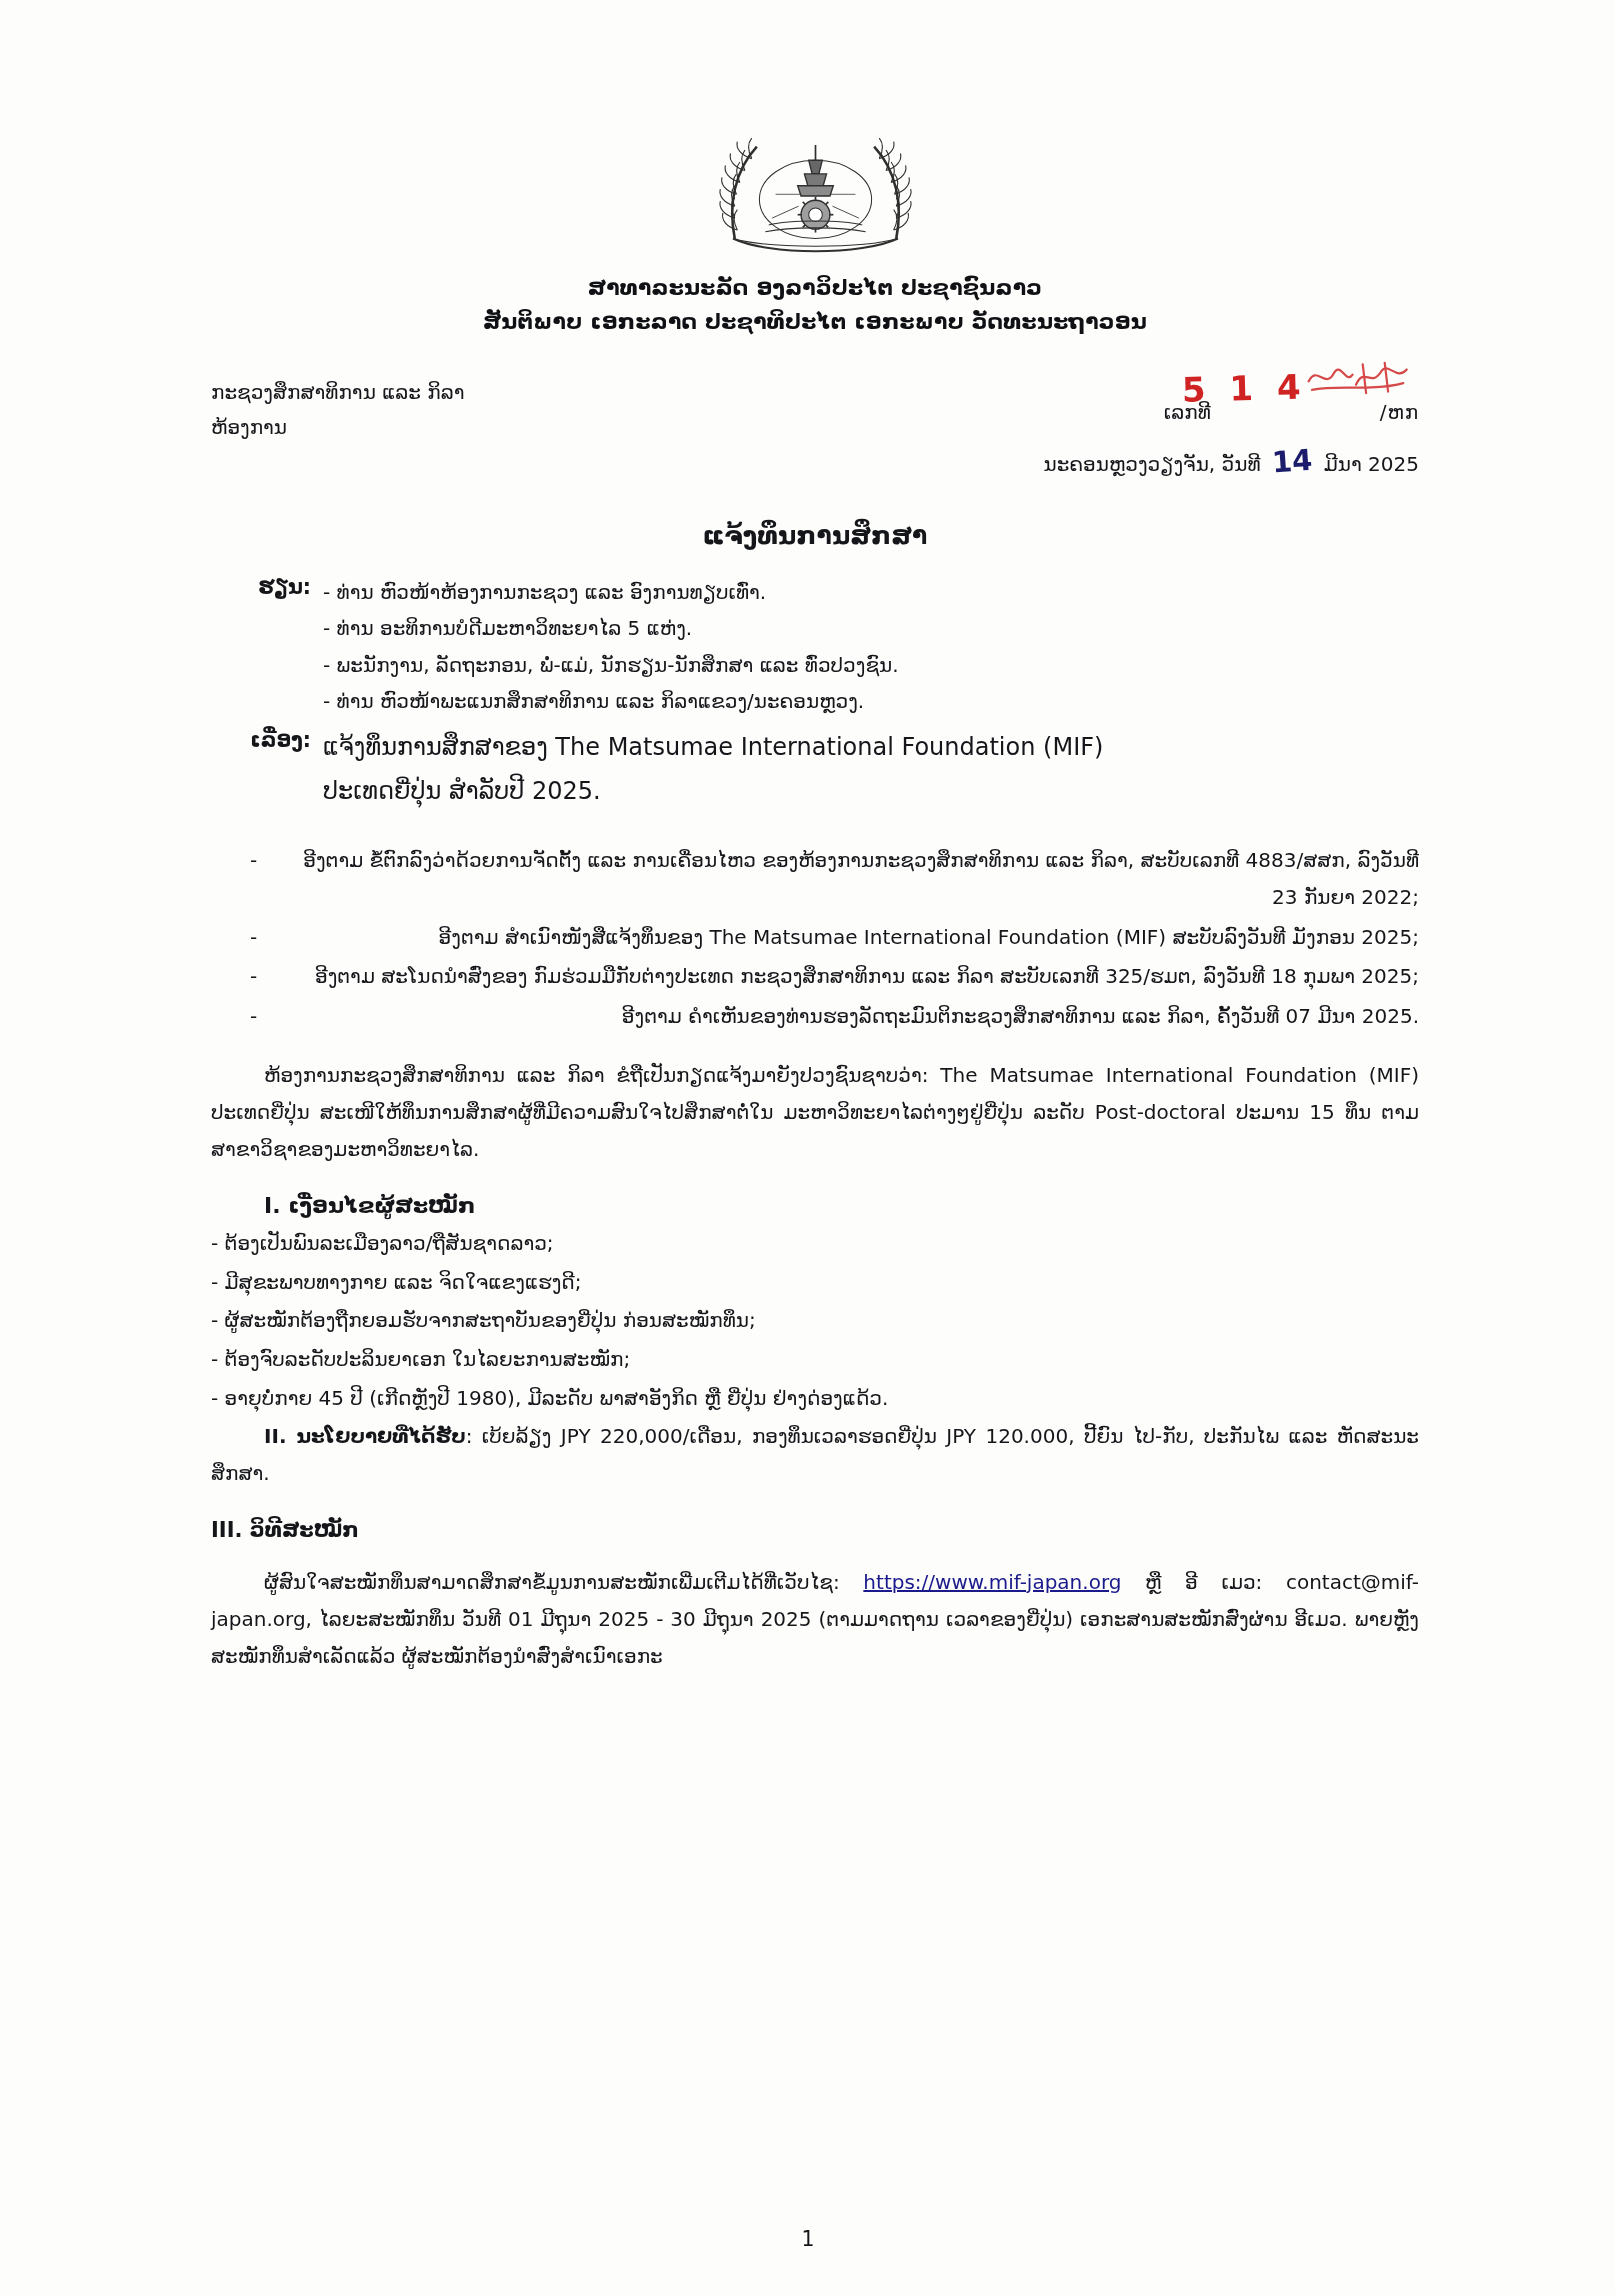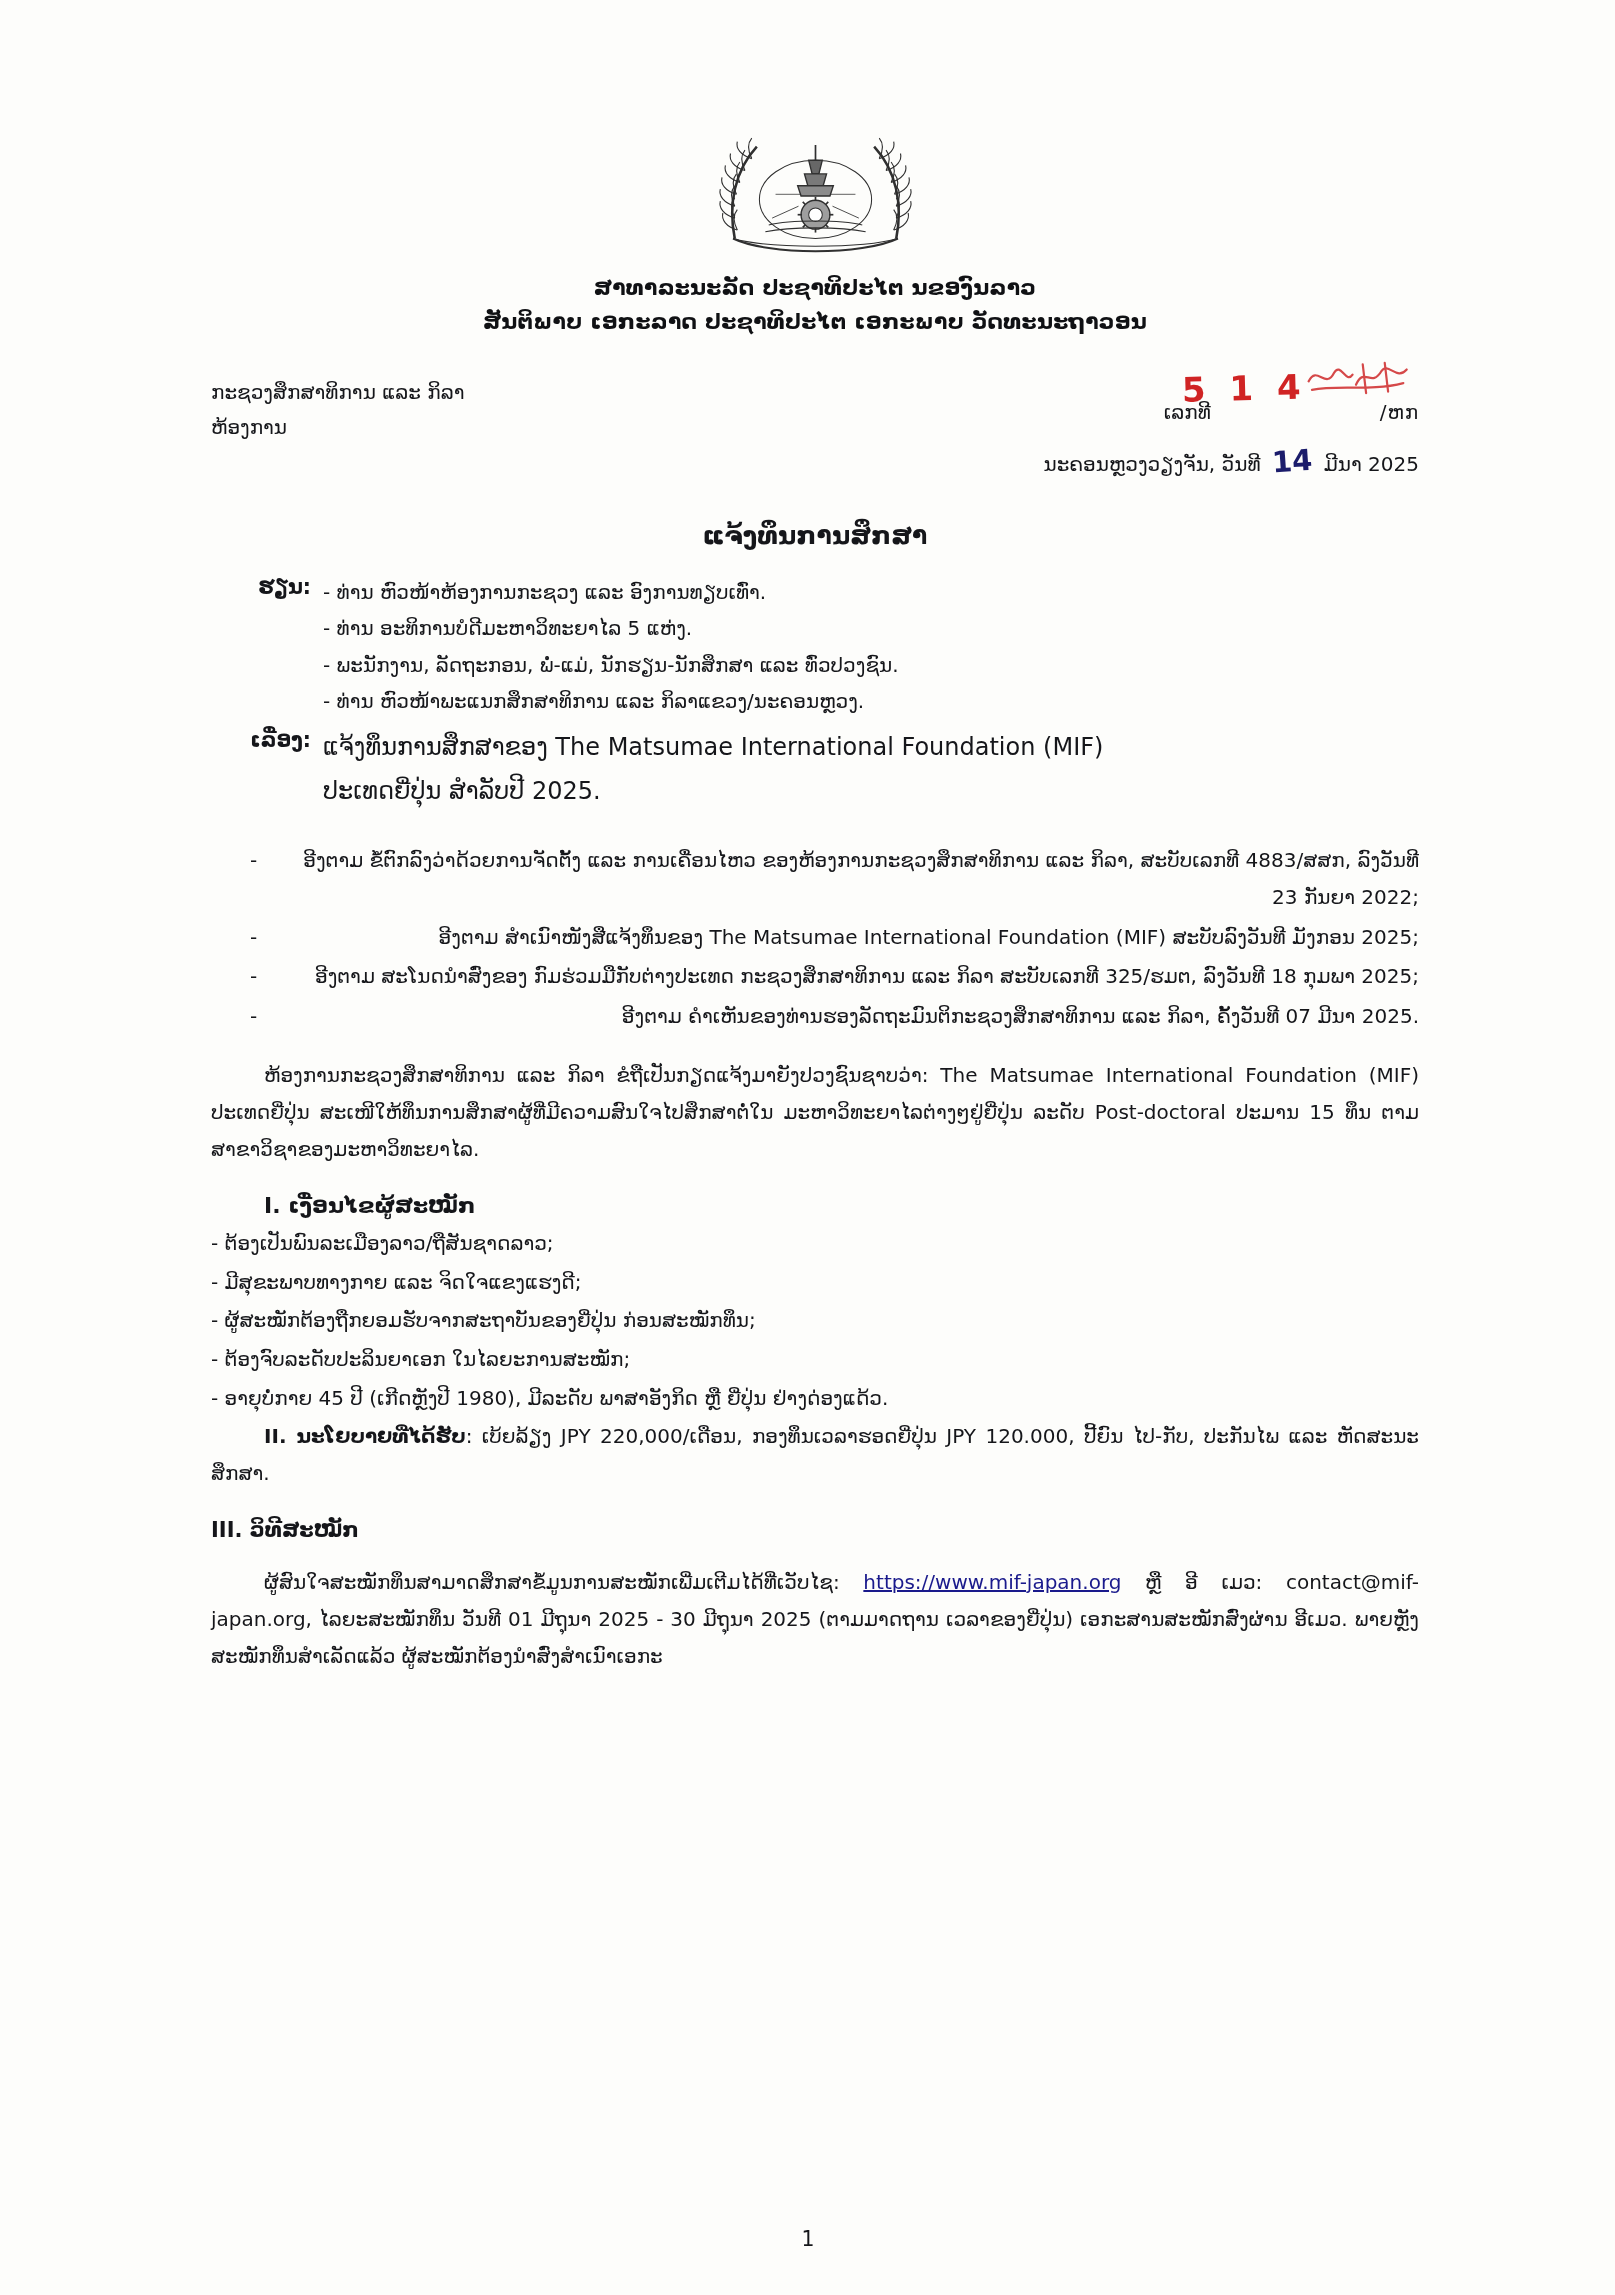--- a/index.html
+++ b/index.html
@@ -307,21 +307,21 @@
             <path d="M66 142 C 95 136 155 136 184 142" stroke-width="1.2"></path>
             <path d="M74 126 L105 112" stroke-width="1"></path>
             <path d="M176 126 L145 112" stroke-width="1"></path>
 
             <path d="M78 98 L108 98" stroke-width=".9"></path>
             <path d="M142 98 L172 98" stroke-width=".9"></path>
           </g>
         </svg>
       </div>
 
-      <div class="nat-line">ສາທາລະນະລັດ ປະຊາທິປະໄຕ ນຂອງົນລາວ</div>
+      <div class="nat-line">ສາທາລະນະລັດ ອງລາວິປະໄຕ ປະຊາຊົນລາວ</div>
       <div class="nat-line">ສັນຕິພາບ ເອກະລາດ ປະຊາທິປະໄຕ ເອກະພາບ ວັດທະນະຖາວອນ</div>
 
       <div class="head-row">
         <div class="head-left">ກະຊວງສຶກສາທິການ ແລະ ກິລາ
 ຫ້ອງການ</div>
         <div class="head-right">
           <div class="stamp-number">5 1 4</div>
           <svg class="stamp-scribble" viewBox="0 0 130 52">
             <g stroke="#cf2a2a" fill="none" stroke-width="2.6" stroke-linecap="round">
               <path d="M6 30 C 16 10 26 40 36 20 C 44 6 50 34 58 22"></path>

